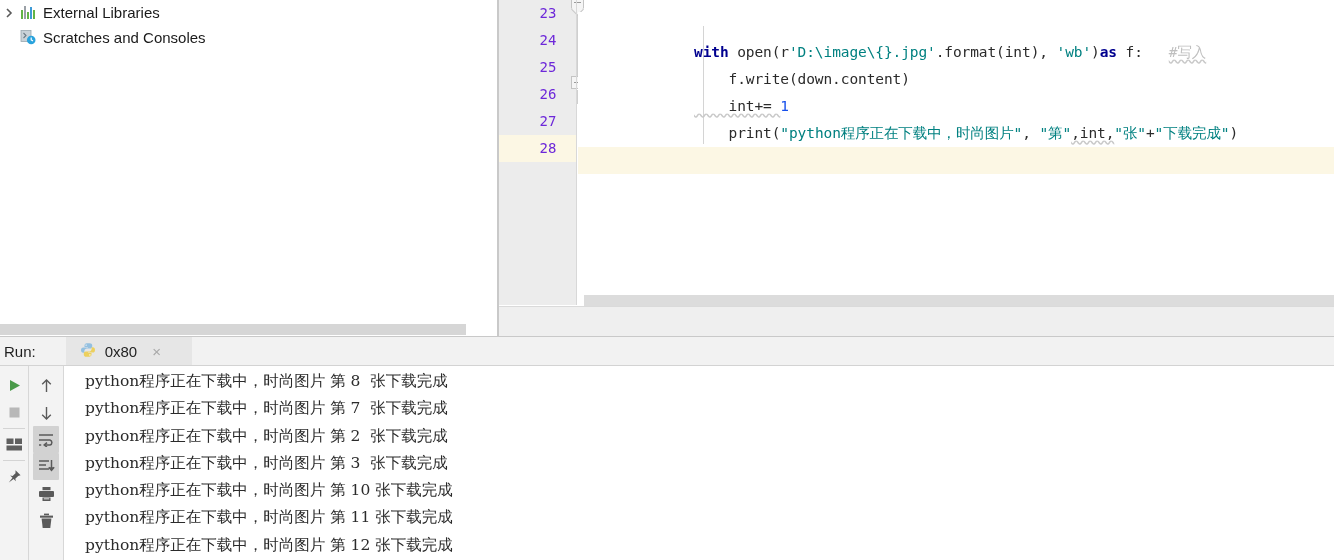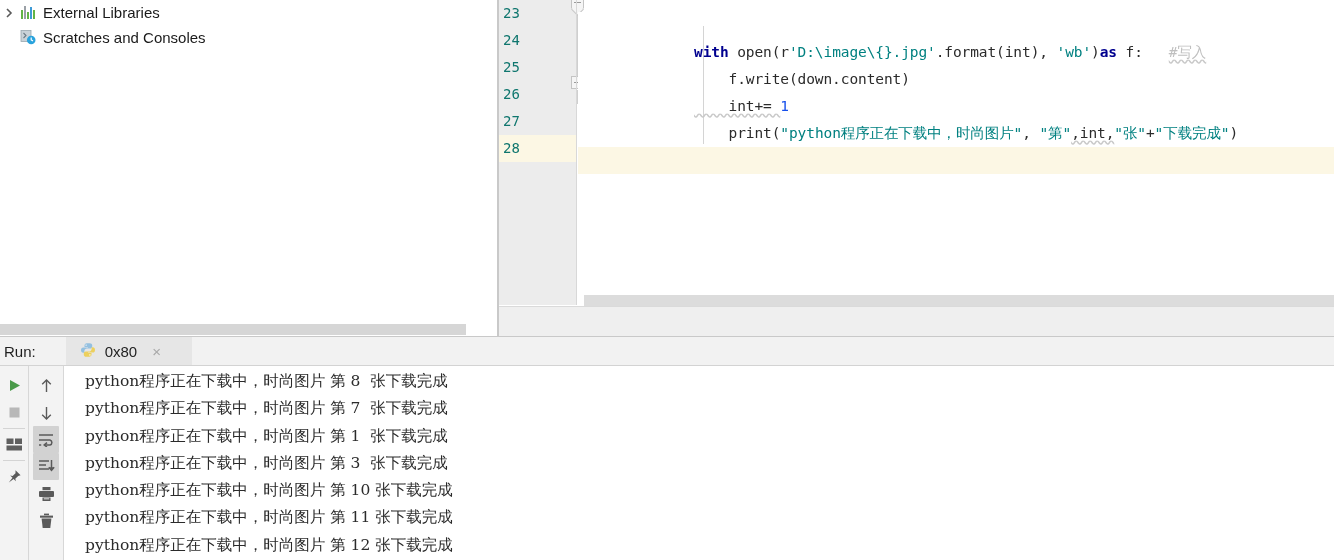--- a/index.html
+++ b/index.html
@@ -73,25 +73,25 @@
     overflow: hidden;
   }
   #gutter {
     position: absolute; left: 0; top: 0;
     width: 78px; height: 305px;
     background: #ececec;
   }
   .gutter-line {
     position: relative;
     height: 27px; line-height: 27px;
-    text-align: left;
-    padding-left: 4px;
+    text-align: center;
+    padding-left: 20px;
     font-family: "DejaVu Sans Mono", monospace;
     font-size: 14px;
-    color: #0f766e;
+    color: #6d28d9;
   }
   .gutter-line.current { background: #fcf7e4; }
   #gutter-stripe {
     position: absolute; left: 77px; top: 0;
     width: 1px; height: 305px;
     background: #d8d8d8;
   }
   
   .fold-col {
     position: absolute; left: 68px; top: 0;
@@ -446,21 +446,21 @@
             <rect x="1" y="2.6" width="13" height="2.1" fill="#5a5a5a"></rect>
             <path d="M2.6 5.4 H12.4 L11.3 15 H3.7 Z" fill="#5a5a5a"></path>
           </svg>
         </div>
       </div>
       <div id="toolbar-sep-2"></div>
 
       <div id="console">
         <div class="console-line">python程序正在下载中，时尚图片 第 8  张下载完成</div>
         <div class="console-line">python程序正在下载中，时尚图片 第 7  张下载完成</div>
-        <div class="console-line">python程序正在下载中，时尚图片 第 1  张下载完成</div>
+        <div class="console-line">python程序正在下载中，时尚图片 第 2  张下载完成</div>
         <div class="console-line">python程序正在下载中，时尚图片 第 3  张下载完成</div>
         <div class="console-line">python程序正在下载中，时尚图片 第 10 张下载完成</div>
         <div class="console-line">python程序正在下载中，时尚图片 第 11 张下载完成</div>
         <div class="console-line">python程序正在下载中，时尚图片 第 12 张下载完成</div>
       </div>
 
     </div>
   </div>
 
 </div>

